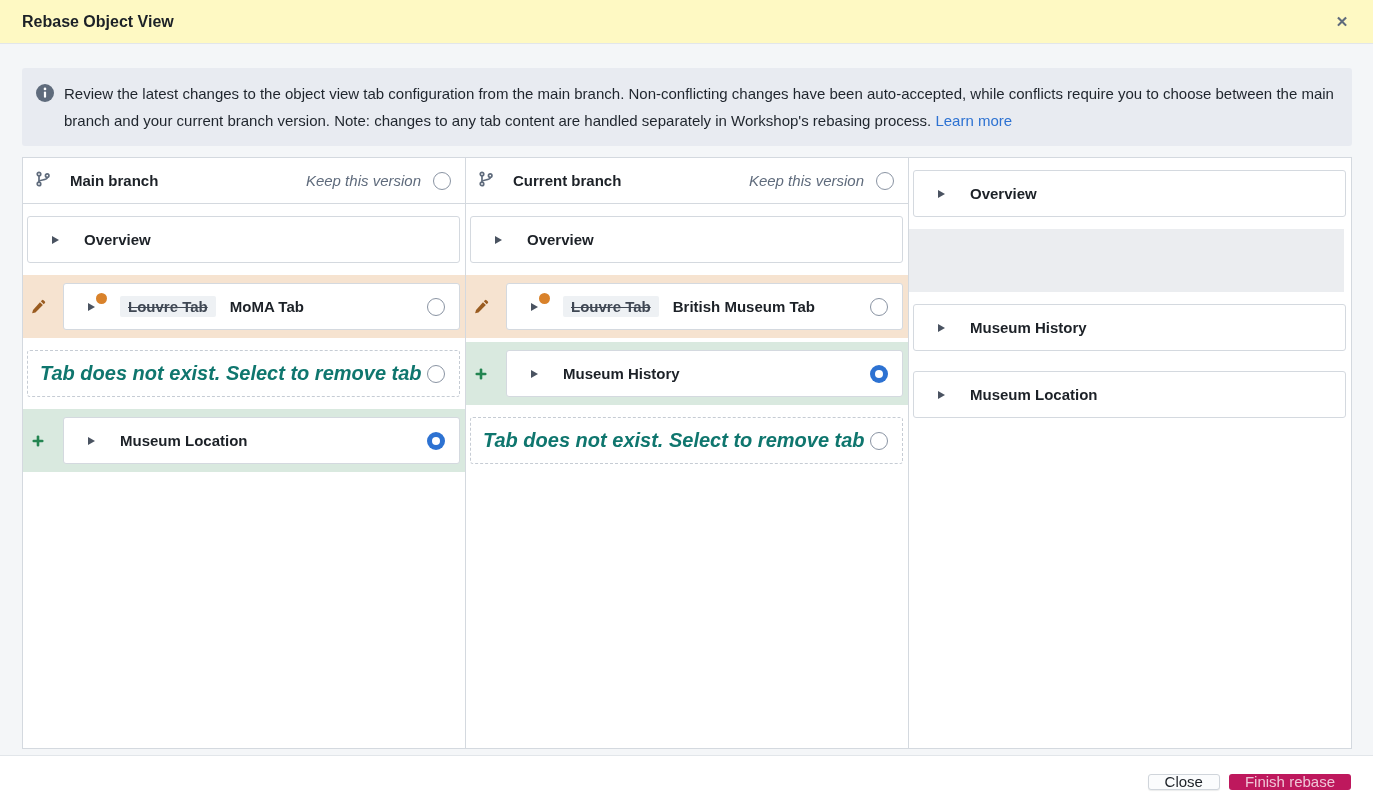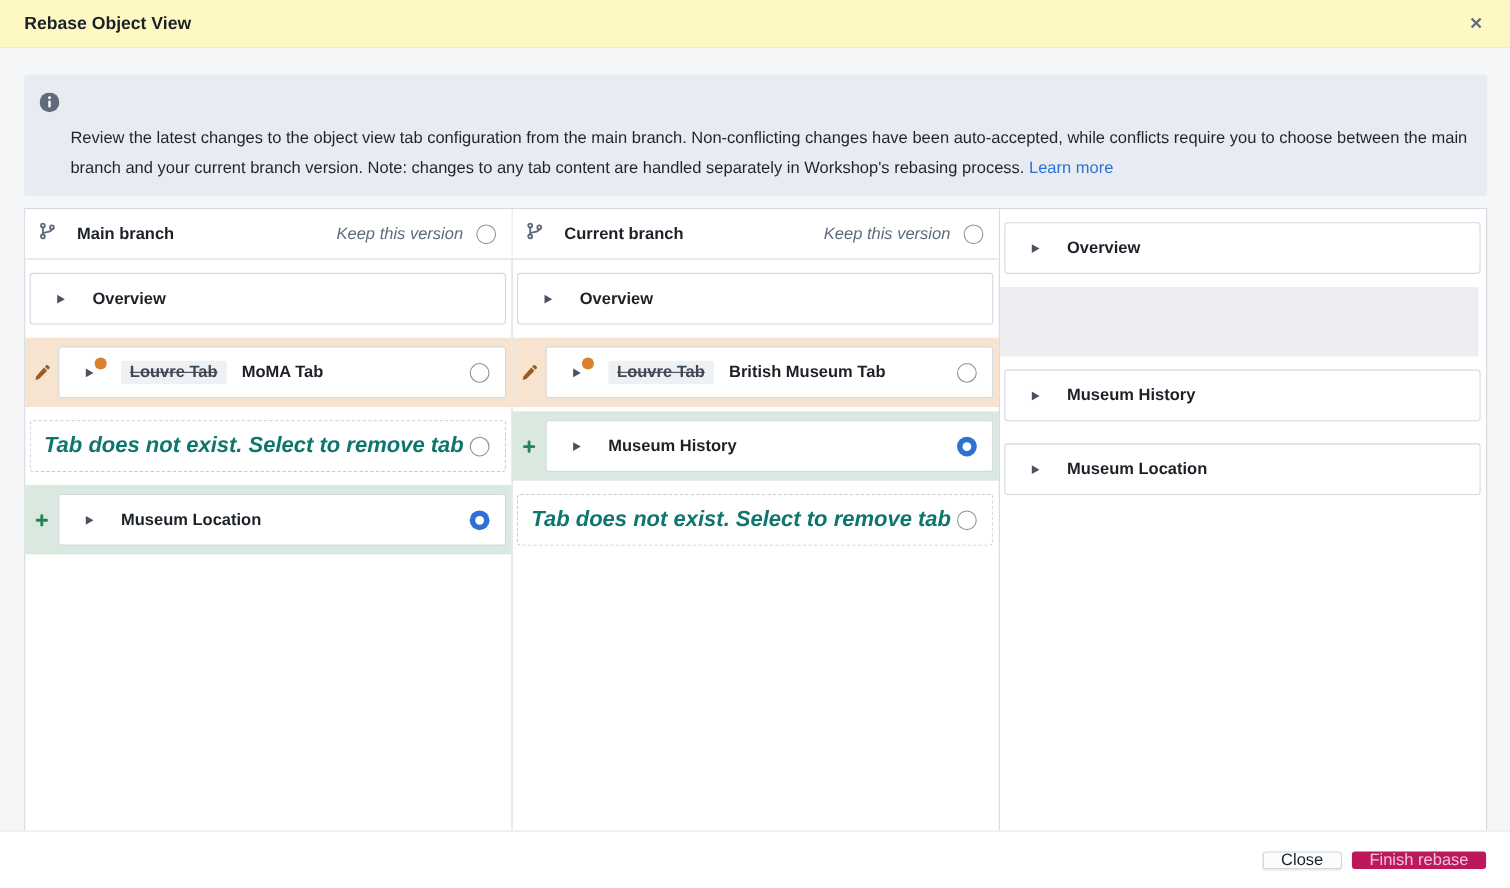--- a/index.html
+++ b/index.html
@@ -20,21 +20,21 @@
     width:22px; height:22px; display:flex; align-items:center; justify-content:center; }
 
   
   .dlg-body { flex:1 1 auto; background:#f4f6f8; padding:24px 21px 0 22px; overflow:hidden; }
 
   .banner {
     background:#e8ebf1; border-radius:3px; padding:12px 14px; display:flex; gap:10px;
     margin-bottom:11px;
   }
   .banner-icon { flex:0 0 18px; margin-top:4px; }
-  .banner-text { font-size:15px; line-height:27px; color:#1f252d;margin-top:32px; }
+  .banner-text { font-size:15px; line-height:27px; color:#1f252d; }
   .banner-link { color:#2d72d2; cursor:pointer; text-decoration:none; }
 
   
   .rebase-table {
     height:592px; background:#fff; border:1px solid #d4d9df; display:flex;
   }
   .col { flex:1 1 0; display:flex; flex-direction:column; min-width:0; }
   .col.bordered { border-right:1px solid #d4d9df; }
 
   .col-header {
@@ -52,21 +52,21 @@
   .row.added { background:#d9e9df; }
   .row-icon {
     position:absolute; left:0; top:0; bottom:0; width:30px;
     display:flex; align-items:center; justify-content:center;
   }
   .card {
     position:absolute; top:8px; bottom:8px; left:4px; right:5px;
     background:#fff; border:1px solid #d4d9df; border-radius:3px;
     display:flex; align-items:center; padding:0 14px 0 24px;
   }
-  .row.modified .card, .row.added .card { left:30px; }
+  .row.modified .card, .row.added .card { left:40px; }
 
   .caret-wrap { position:relative; width:16px; flex:0 0 16px; margin-right:16px;
     display:flex; align-items:center; justify-content:flex-start; }
   .caret { width:0; height:0; border-left:7px solid #4a5361;
     border-top:4.5px solid transparent; border-bottom:4.5px solid transparent; cursor:pointer; }
   .dot { position:absolute; top:-10px; left:8px; width:11px; height:11px; border-radius:50%;
     background:#d9822b; }
 
   .tab-label { font-size:15px; color:#1c2127; white-space:nowrap; }
   .chip {

